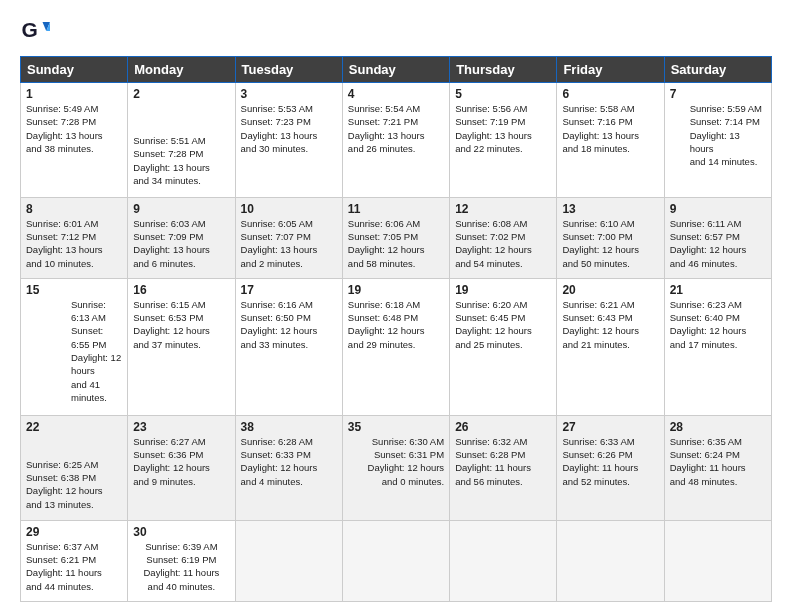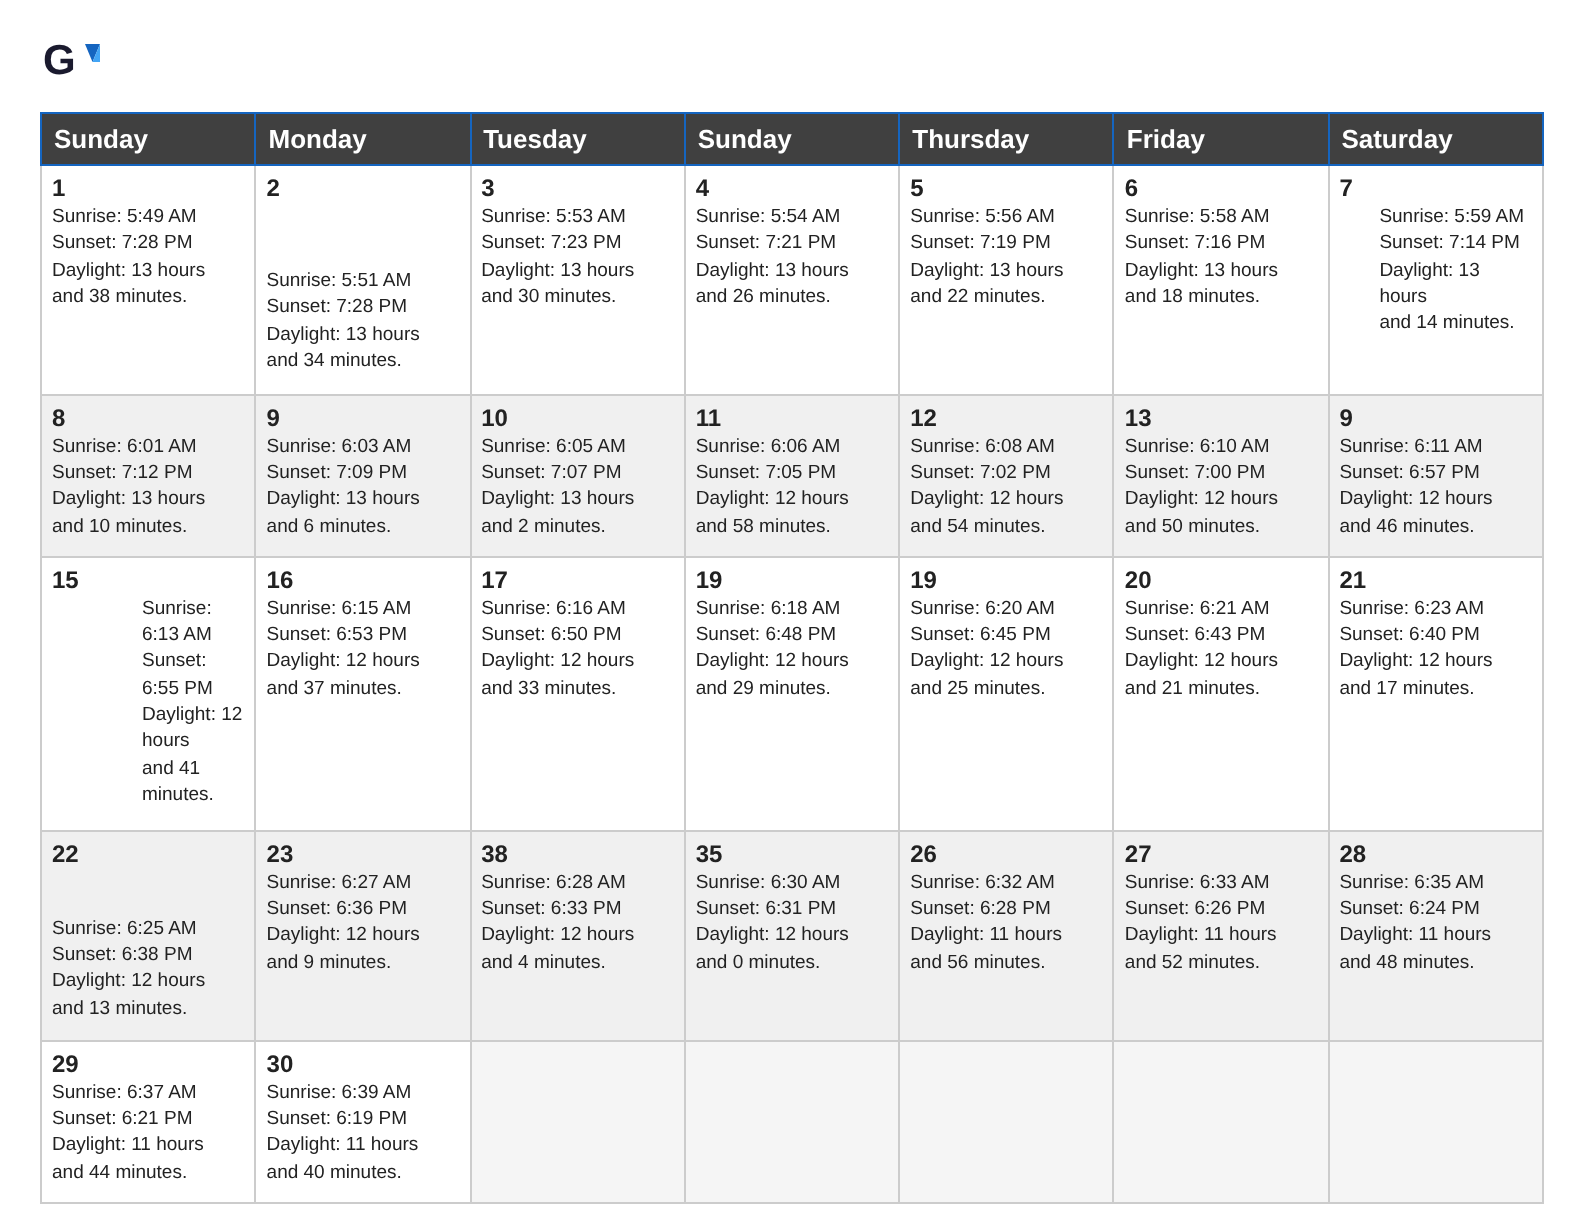--- a/index.html
+++ b/index.html
@@ -298,21 +298,21 @@
           </td>
           <td>
             <span class="day-num">38</span>
             <div class="day-info" style="white-space: pre-line;">Sunrise: 6:28 AM
 Sunset: 6:33 PM
 Daylight: 12 hours
 and 4 minutes.</div>
           </td>
           <td>
             <span class="day-num">35</span>
-            <div class="day-info" style="white-space: pre-line;">Sunrise: 6:30 AM
+            <div class="day-info" style="white-space: pre-line; text-align: right;">Sunrise: 6:30 AM
 Sunset: 6:31 PM
 Daylight: 12 hours
 and 0 minutes.</div>
           </td>
           <td>
             <span class="day-num">26</span>
             <div class="day-info" style="white-space: pre-line;">Sunrise: 6:32 AM
 Sunset: 6:28 PM
 Daylight: 11 hours
 and 56 minutes.</div>
@@ -335,21 +335,21 @@
         <tr>
           <td>
             <span class="day-num">29</span>
             <div class="day-info" style="white-space: pre-line;">Sunrise: 6:37 AM
 Sunset: 6:21 PM
 Daylight: 11 hours
 and 44 minutes.</div>
           </td>
           <td>
             <span class="day-num">30</span>
-            <div class="day-info" style="white-space: pre-line;">Sunrise: 6:39 AM
+            <div class="day-info" style="white-space: pre-line; text-align: center;">Sunrise: 6:39 AM
 Sunset: 6:19 PM
 Daylight: 11 hours
 and 40 minutes.</div>
           </td>
           <td class="empty"></td>
           <td class="empty"></td>
           <td class="empty"></td>
           <td class="empty"></td>
           <td class="empty"></td>
         </tr>

